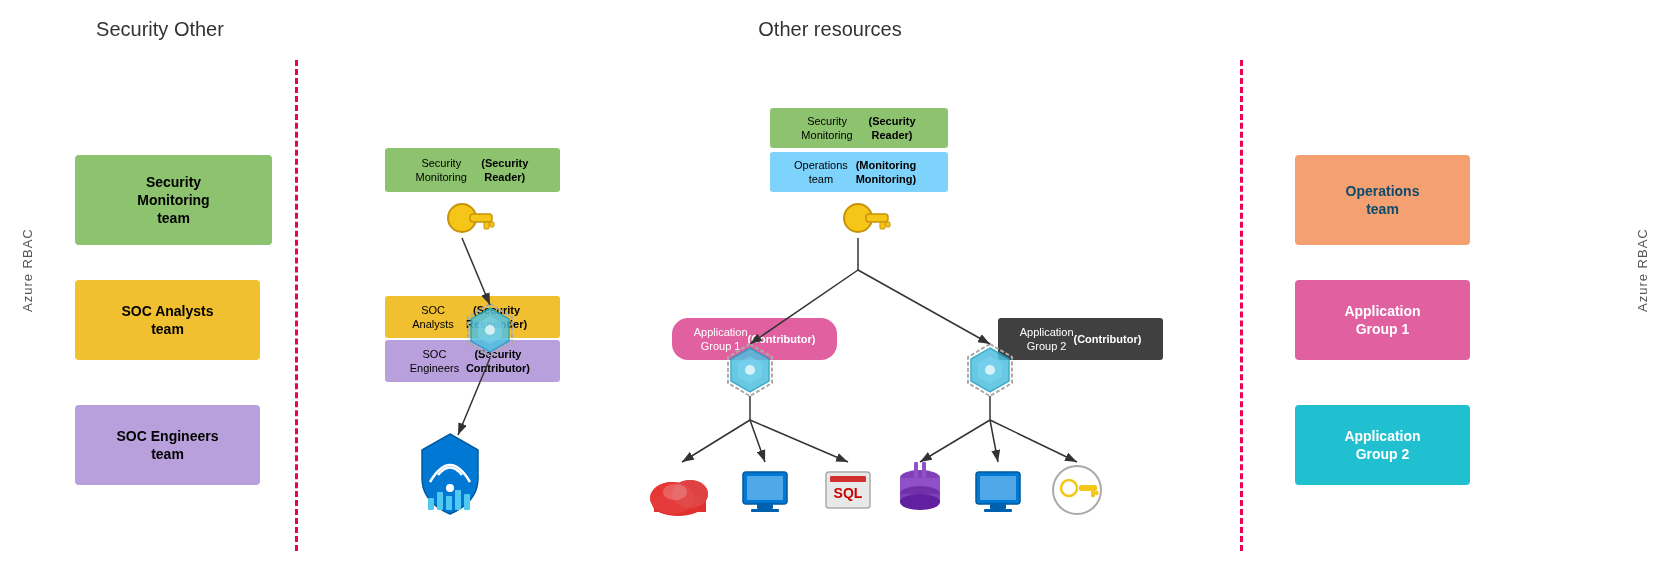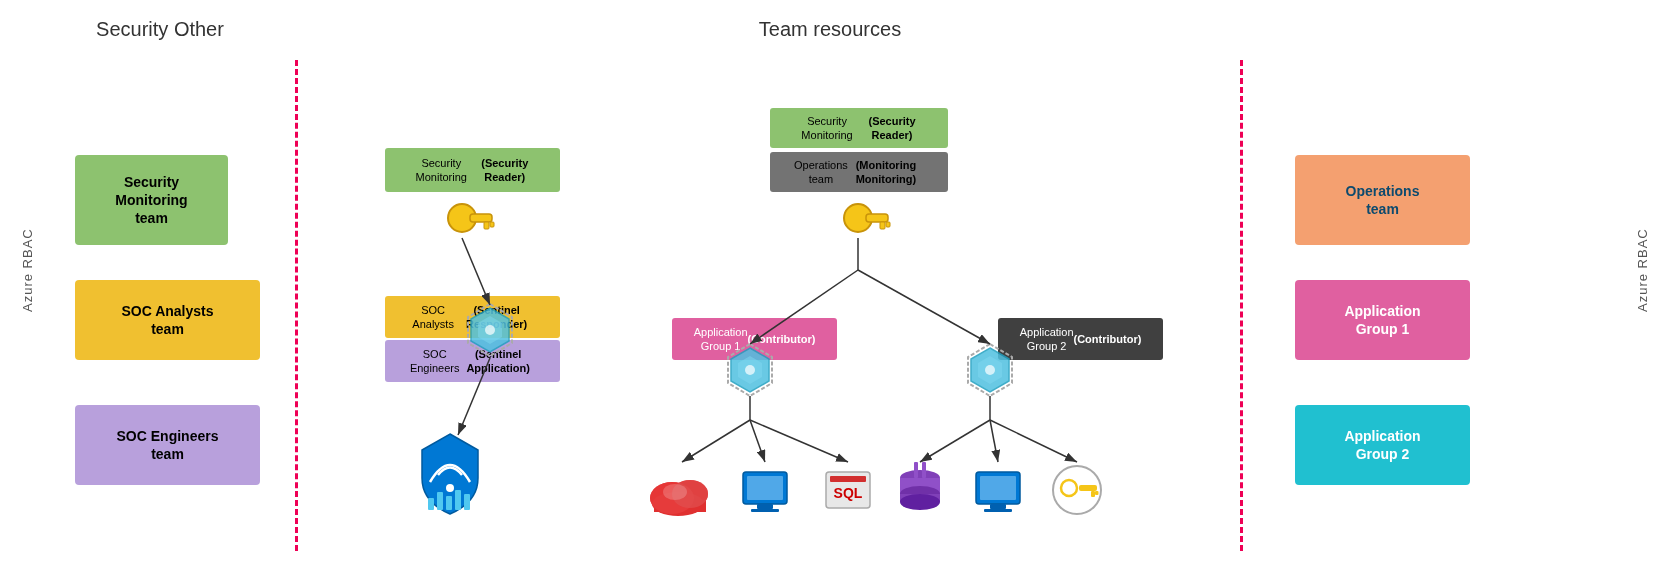--- a/index.html
+++ b/index.html
@@ -86,44 +86,44 @@
       height: 571px;
       pointer-events: none;
     }
   </style>
 </head>
 <body>
 
 <div class="diagram-container">
 
   <div class="col-header" style="left: 30px; width: 260px;">Security Other</div>
-  <div class="col-header" style="left: 580px; width: 500px;">Team resources</div>
+  <div class="col-header" style="left: 580px; width: 500px;">Other resources</div>
 
   <div class="v-label" style="left: 20px; top: 120px; height: 300px; font-size: 13px;">Azure RBAC</div>
   <div class="v-label" style="left: 1635px; top: 120px; height: 300px; font-size: 13px;">Azure RBAC</div>
 
   <div class="dashed-line" style="left: 295px;"></div>
   <div class="dashed-line" style="left: 1240px;"></div>
 
-  <div class="team-box" style="background:#8dc26f; top:155px; left:75px; width:153px; height:90px; color:#000;">Security<br>Monitoring<br>team</div>
+  <div class="team-box" style="background:#8dc26f; top:155px; left:75px; width:197px; height:90px; color:#000;">Security<br>Monitoring<br>team</div>
   <div class="team-box" style="background:#f0c030; top:280px; left:75px; width:185px; height:80px; color:#000;">SOC Analysts<br>team</div>
   <div class="team-box" style="background:#b8a0dc; top:405px; left:75px; width:185px; height:80px; color:#000;">SOC Engineers<br>team</div>
 
   <div class="team-box" style="background:#f4a070; top:155px; left:1295px; width:175px; height:90px; color:#0c4a6e;">Operations<br>team</div>
   <div class="team-box" style="background:#e060a0; top:280px; left:1295px; width:175px; height:80px; color:#fff;">Application<br>Group 1</div>
   <div class="team-box" style="background:#20c0d0; top:405px; left:1295px; width:175px; height:80px; color:#fff;">Application<br>Group 2</div>
 
   <div class="role-box" style="background:#8dc26f; top:148px; left:385px; width:175px; min-height:44px; color:#000; font-size:11px;">Security Monitoring<br><strong>(Security Reader)</strong></div>
-  <div class="role-box" style="background:#f0c030; top:296px; left:385px; width:175px; min-height:42px; color:#000; font-size:11px;">SOC Analysts<br><strong>(Sentinel Responder)</strong></div>
-  <div class="role-box" style="background:#b8a0dc; top:340px; left:385px; width:175px; min-height:42px; color:#000; font-size:11px;">SOC Engineers<br><strong>(Sentinel Application)</strong></div>
+  <div class="role-box" style="background:#f0c030; top:296px; left:385px; width:175px; min-height:42px; color:#000; font-size:11px;">SOC Analysts<br><strong>(Security Responder)</strong></div>
+  <div class="role-box" style="background:#b8a0dc; top:340px; left:385px; width:175px; min-height:42px; color:#000; font-size:11px;">SOC Engineers<br><strong>(Security Contributor)</strong></div>
 
   <div class="role-box" style="background:#8dc26f; top:108px; left:770px; width:178px; min-height:40px; color:#000; font-size:11px;">Security Monitoring<br><strong>(Security Reader)</strong></div>
-  <div class="role-box" style="background:#737373; top:152px; left:770px; width:178px; min-height:40px; color:#000; font-size:11px;">Operations team<br><strong>(Monitoring Monitoring)</strong></div>
-
-  <div class="role-box" style="background:#e060a0; top:318px; left:672px; width:165px; min-height:42px; color:#fff; font-size:11px;">Application Group 1<br><strong>(Contributor)</strong></div>
+  <div class="role-box" style="background:#7dd3fc; top:152px; left:770px; width:178px; min-height:40px; color:#000; font-size:11px;">Operations team<br><strong>(Monitoring Monitoring)</strong></div>
+
+  <div class="role-box" style="background:#e060a0; top:318px; left:672px; width:165px; min-height:42px; color:#fff; font-size:11px;border-radius:16px;">Application Group 1<br><strong>(Contributor)</strong></div>
   <div class="role-box" style="background:#404040; top:318px; left:998px; width:165px; min-height:42px; color:#fff; font-size:11px;">Application Group 2<br><strong>(Contributor)</strong></div>
 
   <svg class="svg-overlay">
 
     <g transform="translate(462, 218)">
       <ellipse cx="0" cy="0" rx="14" ry="14" fill="#f5c518" stroke="#c8930a" stroke-width="2"></ellipse>
       <rect x="8" y="-4" width="22" height="8" rx="3" fill="#f5c518" stroke="#c8930a" stroke-width="1.5"></rect>
       <rect x="22" y="4" width="5" height="7" rx="1" fill="#f5c518" stroke="#c8930a" stroke-width="1"></rect>
       <rect x="28" y="4" width="4" height="5" rx="1" fill="#f5c518" stroke="#c8930a" stroke-width="1"></rect>
     </g>

